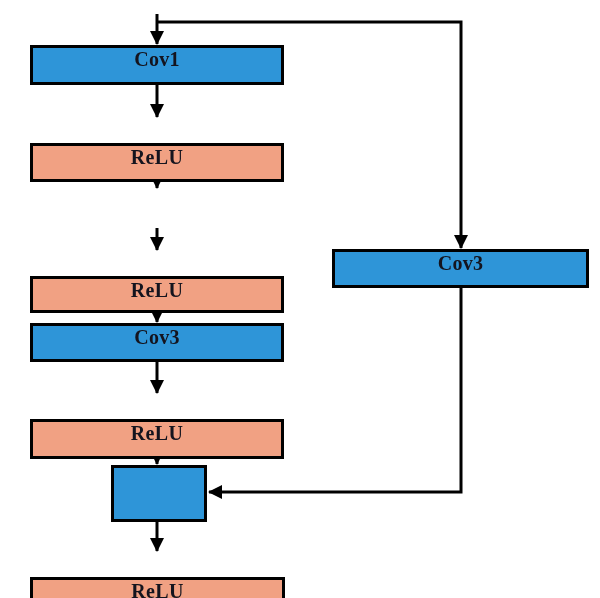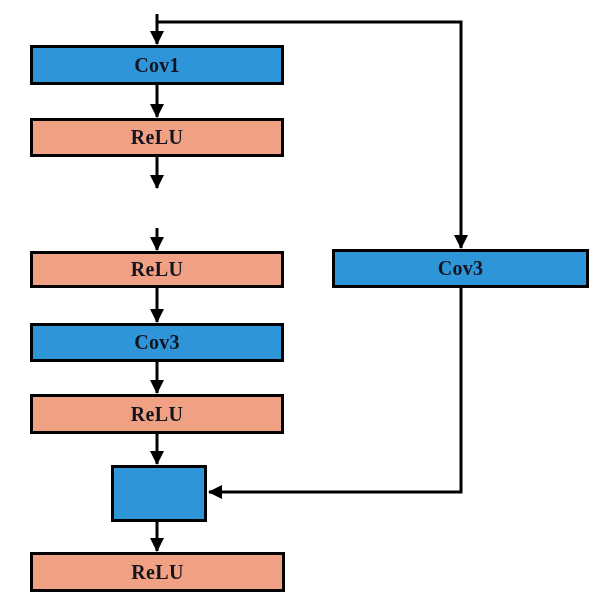--- a/index.html
+++ b/index.html
@@ -19,30 +19,30 @@
   .connector-layer path {
     fill: none;
     stroke: var(--line, #000);
     stroke-width: 3;
   }
   .node {
     position: absolute;
     box-sizing: border-box;
     border: 3px solid var(--border, #000);
     display: flex;
-    align-items: center;
+    align-items: flex-start;
     justify-content: center;
     font-weight: 700;
     font-size: 20px;
     color: var(--text, #14141e);
     letter-spacing: 0.3px;
     user-select: none;
   }
   .node.conv { background: var(--conv-fill, #2e95d8); }
-  .node.relu { background: var(--relu-fill, #f1a183); }
+  .node.relu { background: var(--relu-fill, #f1a183); margin-top: 25px; }
 
   #n-cov1      { left: 30px;  top: 45px;  width: 254px; height: 40px; }
   #n-relu1     { left: 30px;  top: 118px; width: 254px; height: 39px; }
   #n-cov2      { left: 30px;  top: 189px; width: 254px; height: 39px; }
   #n-relu2     { left: 30px;  top: 251px; width: 254px; height: 37px; }
   #n-cov3      { left: 30px;  top: 323px; width: 254px; height: 39px; }
   #n-relu3     { left: 30px;  top: 394px; width: 254px; height: 40px; }
   #n-sum       { left: 111px; top: 465px; width: 96px;  height: 57px; }
   #n-relu4     { left: 30px;  top: 552px; width: 255px; height: 40px; }
   #n-cov3skip  { left: 332px; top: 249px; width: 257px; height: 39px; }

